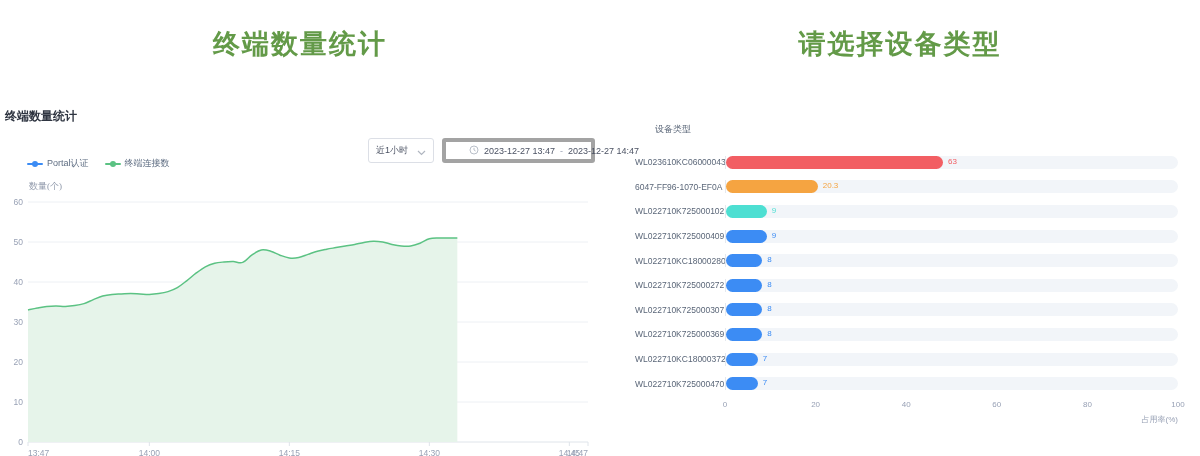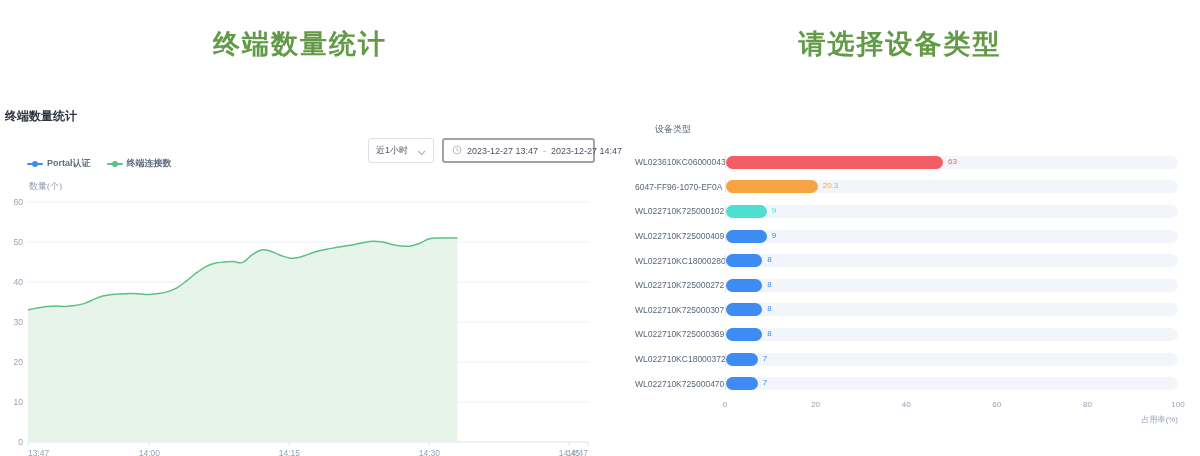--- a/index.html
+++ b/index.html
@@ -13,26 +13,26 @@
 
   .big-title { margin-top:14px; text-align:center; font-size:27px; font-weight:bold; color:#639a48; letter-spacing:2px; }
 
   
   .card-title { position:absolute; left:5px; top:96px; font-size:12px; font-weight:bold; color:#2e3440; }
 
   .controls { position:absolute; right:5px; top:126px; display:flex; align-items:center; gap:8px;border-radius:10px; }
   .select-box { display:flex; align-items:center; justify-content:space-between; width:66px; height:25px;
     border:1px solid #dcdfe6; border-radius:3px; padding:0 7px; background:#fff; cursor:pointer; }
   .select-box .sel-text { font-size:9px; color:#4b5263; }
-  .daterange { display:flex; align-items:center; gap:5px; width:153px; height:25px; border:2px solid #a3a3a3;
-    border-radius:3px; padding:0 8px; background:#fff; cursor:pointer; }
+  .daterange { display:flex; align-items:center; gap:5px; width:153px; height:25px; border:4px solid #a3a3a3;
+    border-radius:3px; padding:0 23px; background:#fff; cursor:pointer; }
   .daterange span { font-size:9px; color:#4b5263; white-space:nowrap; }
   .daterange .sep { color:#9aa3b5; }
 
-  .legend { position:absolute; left:27px; top:145px; display:flex; align-items:center; gap:16px;font-weight:bold; }
+  .legend { position:absolute; left:27px; top:145px; display:flex; align-items:center; gap:16px; }
   .legend-item { display:flex; align-items:center; gap:4px; cursor:pointer; }
   .legend-item .mark { position:relative; width:16px; height:8px; }
   .legend-item .mark .ln { position:absolute; left:0; right:0; top:3px; height:2px; border-radius:1px; }
   .legend-item .mark .dt { position:absolute; left:5px; top:1px; width:6px; height:6px; border-radius:50%; }
   .legend-item .lbl { font-size:9px; color:#5e6d82; }
 
   .ylabel { position:absolute; left:29px; top:168px; font-size:9px; color:#8f98aa;font-family:Liberation Serif, serif; }
   #line-chart { position:absolute; left:0; top:180px; width:600px; height:272px; }
 
   

